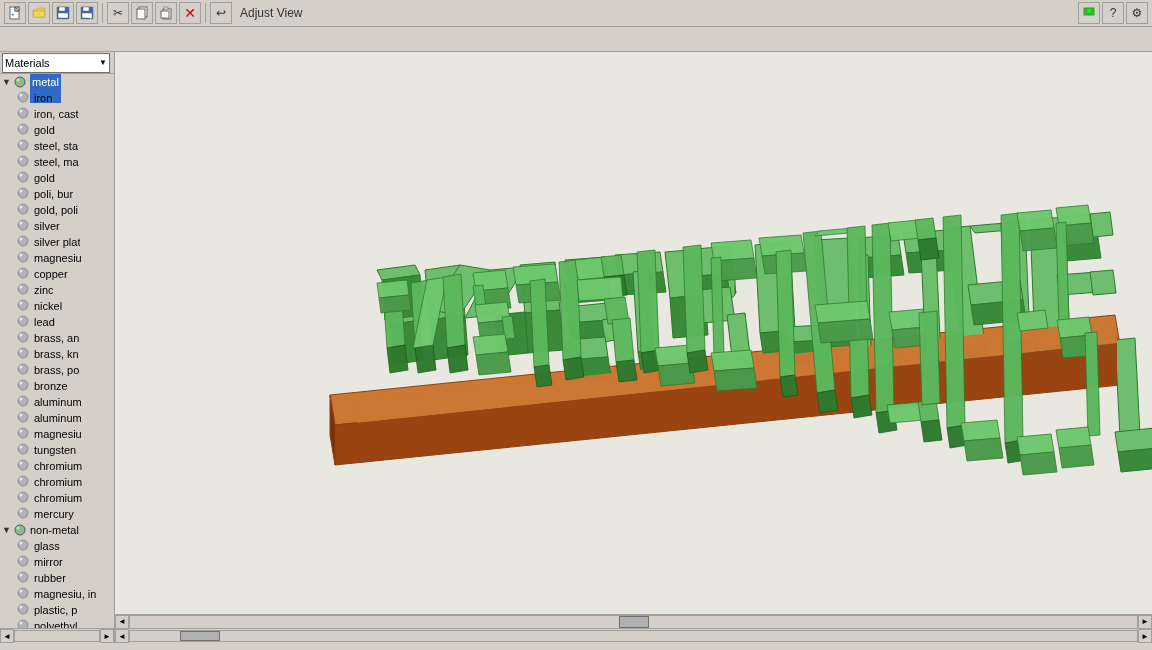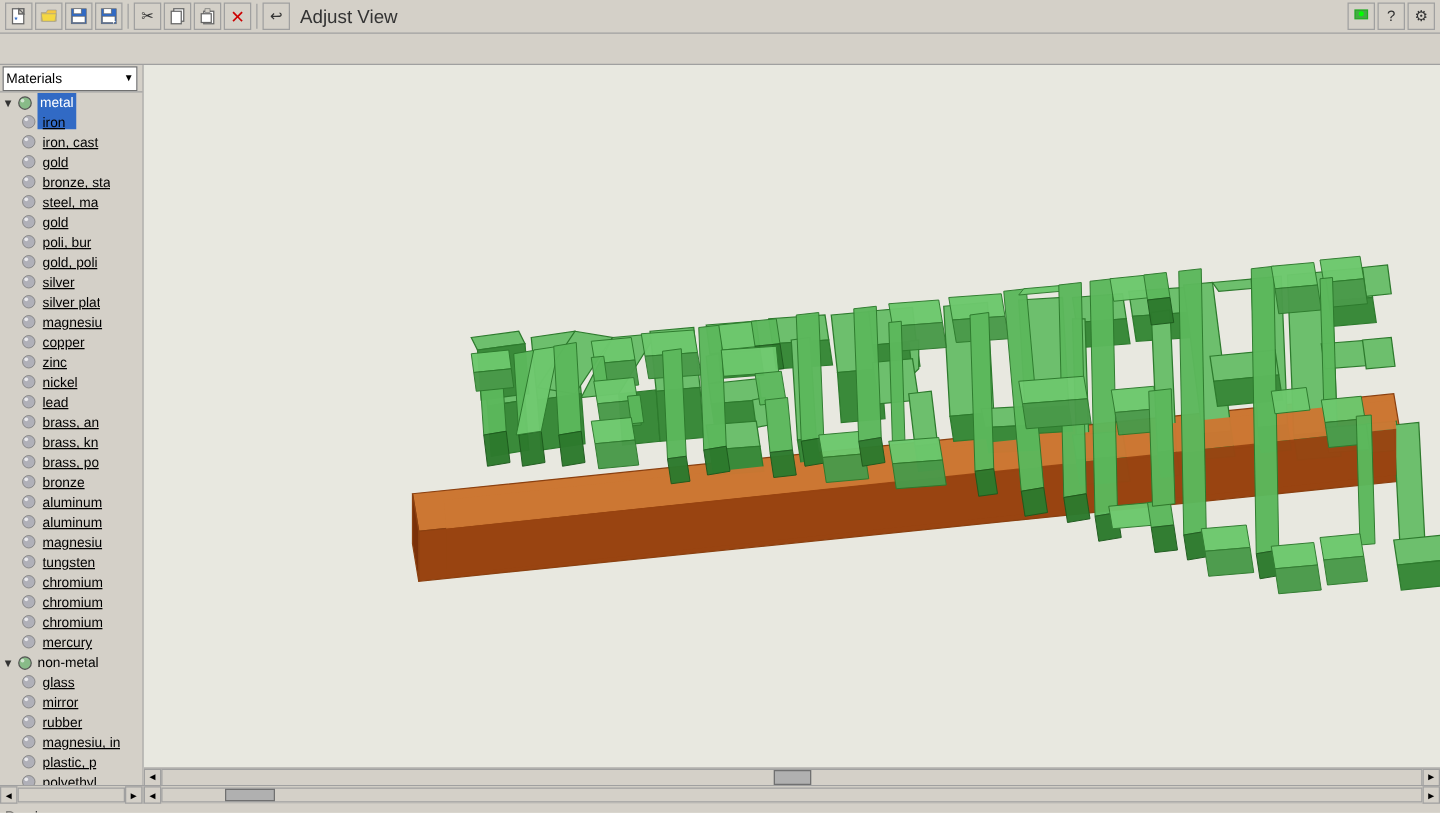--- a/index.html
+++ b/index.html
@@ -26,21 +26,21 @@
       width: 22px; height: 22px;
       background: #d4d0c8;
       border: 1px solid #a0a0a0;
       display: flex; align-items: center; justify-content: center;
       cursor: pointer;
       font-size: 12px;
       color: #333;
     }
     .tb-sep { width: 1px; height: 20px; background: #a0a0a0; margin: 0 2px; }
     .tb-label {
-      font-size: 15px;
+      font-size: 12px;
       color: #333;
       padding: 0 6px;
     }
 
     #toolbar-bottom {
       height: 24px;
       display: flex;
       align-items: center;
       padding: 2px 4px;
       gap: 2px;
@@ -113,21 +113,20 @@
     }
     .group-icon svg { width: 14px; height: 14px; }
     .tree-item {
       display: flex;
       align-items: center;
       height: 16px;
       padding-left: 16px;
       cursor: pointer;
       white-space: nowrap;
       overflow: hidden;
-      text-decoration: underline;
     }
     .item-icon {
       width: 16px; height: 16px;
       display: inline-flex; align-items: center; justify-content: center;
       margin-right: 2px;
       flex-shrink: 0;
     }
     .item-label { font-size: 11px; overflow: hidden; }
 
     
@@ -322,21 +321,21 @@
                 <circle cx="7" cy="7" r="5" fill="#b0b0b8" stroke="#666" stroke-width="0.5"></circle>
                 <circle cx="5" cy="5" r="1.5" fill="white" opacity="0.7"></circle>
               </svg></span>
             <span class="item-label">gold</span>
           </div>
           <div class="tree-item">
             <span class="item-icon sphere-icon"><svg width="14" height="14" viewBox="0 0 14 14">
                 <circle cx="7" cy="7" r="5" fill="#b0b0b8" stroke="#666" stroke-width="0.5"></circle>
                 <circle cx="5" cy="5" r="1.5" fill="white" opacity="0.7"></circle>
               </svg></span>
-            <span class="item-label">bronze, sta</span>
+            <span class="item-label">steel, sta</span>
           </div>
           <div class="tree-item">
             <span class="item-icon sphere-icon"><svg width="14" height="14" viewBox="0 0 14 14">
                 <circle cx="7" cy="7" r="5" fill="#b0b0b8" stroke="#666" stroke-width="0.5"></circle>
                 <circle cx="5" cy="5" r="1.5" fill="white" opacity="0.7"></circle>
               </svg></span>
             <span class="item-label">steel, ma</span>
           </div>
           <div class="tree-item">
             <span class="item-icon sphere-icon"><svg width="14" height="14" viewBox="0 0 14 14">

